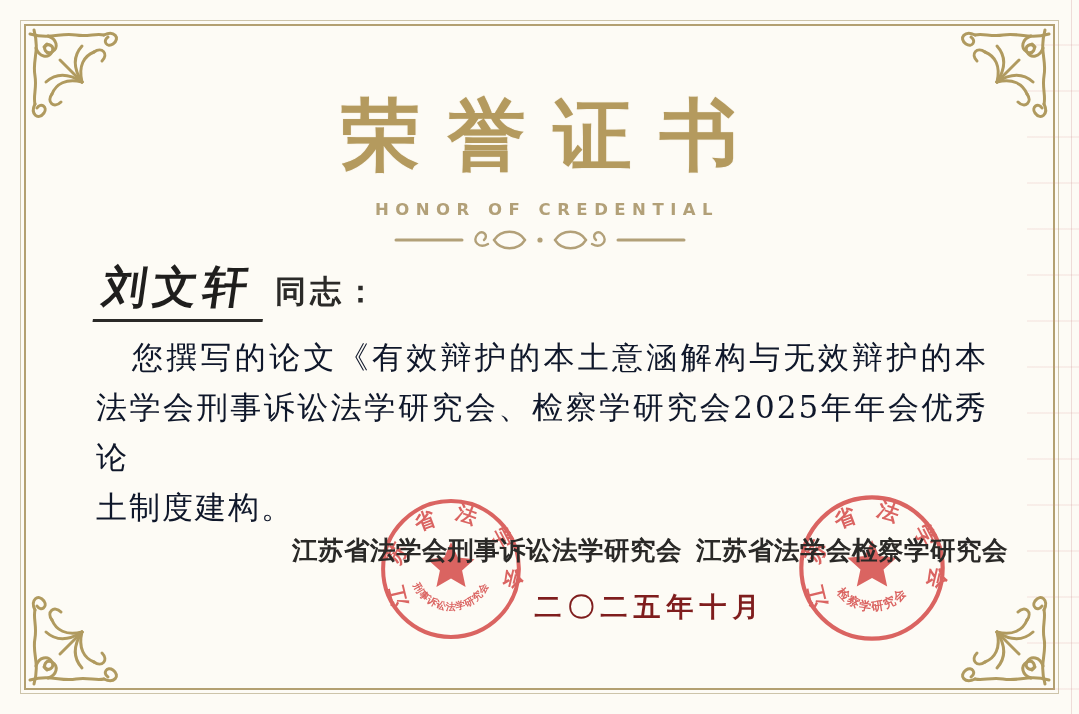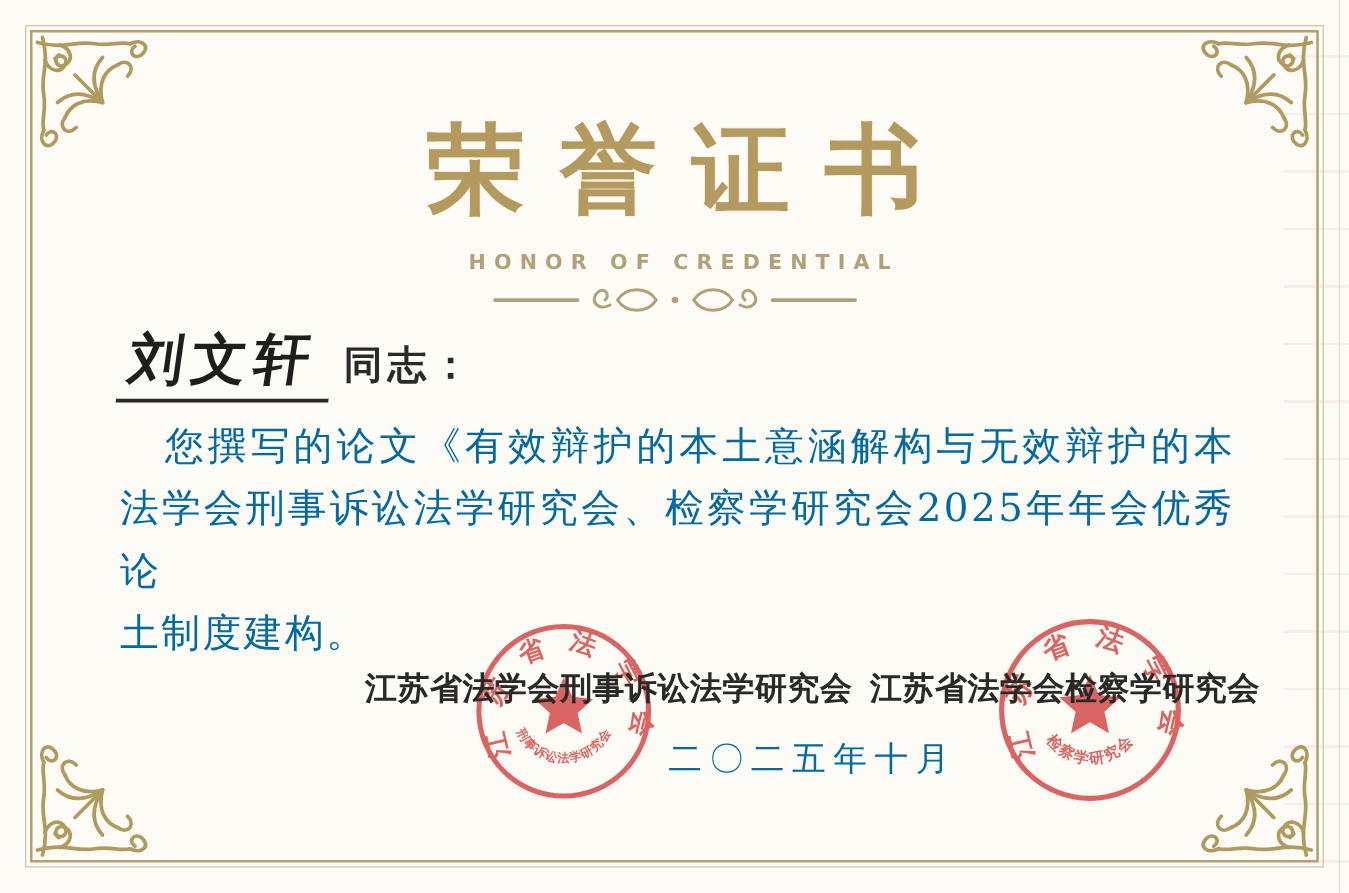--- a/index.html
+++ b/index.html
@@ -70,21 +70,21 @@
     padding:0 14px 2px 6px;
     border-bottom:3px solid #2a2927;
     letter-spacing:6px;
   }
   .recipient-suffix{
     font-size:31px;color:#2b2a28;margin-left:8px;letter-spacing:4px;font-weight:600;
   }
   
   .bodytext{
     position:absolute;top:332px;left:96px;width:892px;
-    font-size:31px;color:#0369a1;line-height:50px;letter-spacing:2px;
+    font-size:31px;color:#0f172a;line-height:50px;letter-spacing:2px;
     font-weight:500;
   }
   .body-line{text-align:justify;text-align-last:justify;}
   .body-line.first{text-indent:36px;}
   .body-line.last{text-align-last:left;}
   
   .seal{position:absolute;mix-blend-mode:multiply;opacity:.88;pointer-events:none;}
   .seal svg{display:block;width:100%;height:100%;}
   .seal-left{left:378px;top:496px;width:146px;height:146px;}
   .seal-right{left:796px;top:492px;width:152px;height:152px;}
@@ -94,21 +94,21 @@
   .seal-right .seal-bottom-text{font-size:16px;letter-spacing:2px;}
   
   .issuers{
     position:absolute;top:533px;left:292px;width:716px;
     display:flex;justify-content:space-between;
     font-size:25.5px;font-weight:700;color:#2a2927;letter-spacing:.5px;
   }
   .date{
     position:absolute;top:589px;left:292px;width:716px;
     text-align:center;
-    font-size:27px;font-weight:400;color:#0369a1;letter-spacing:6px;
+    font-size:27px;font-weight:700;color:#7f1d1d;letter-spacing:6px;
   }
   .defs-holder{position:absolute;width:0;height:0;overflow:hidden;}
 </style>
 </head>
 <body>
 
 <div class="cert">
 
   <svg class="defs-holder" aria-hidden="true">
     <defs>

